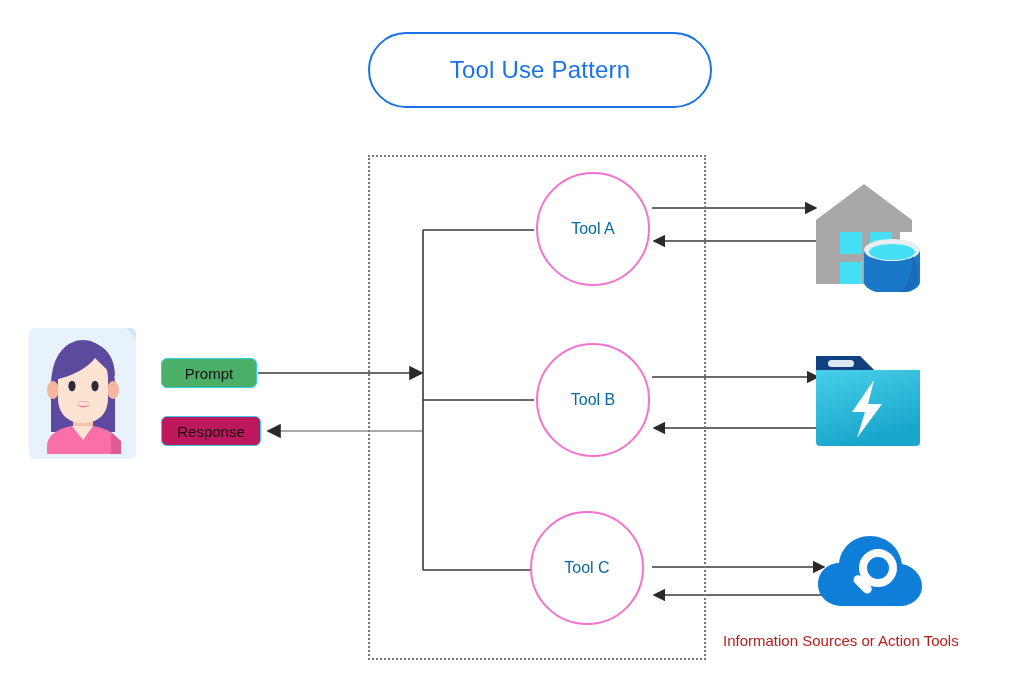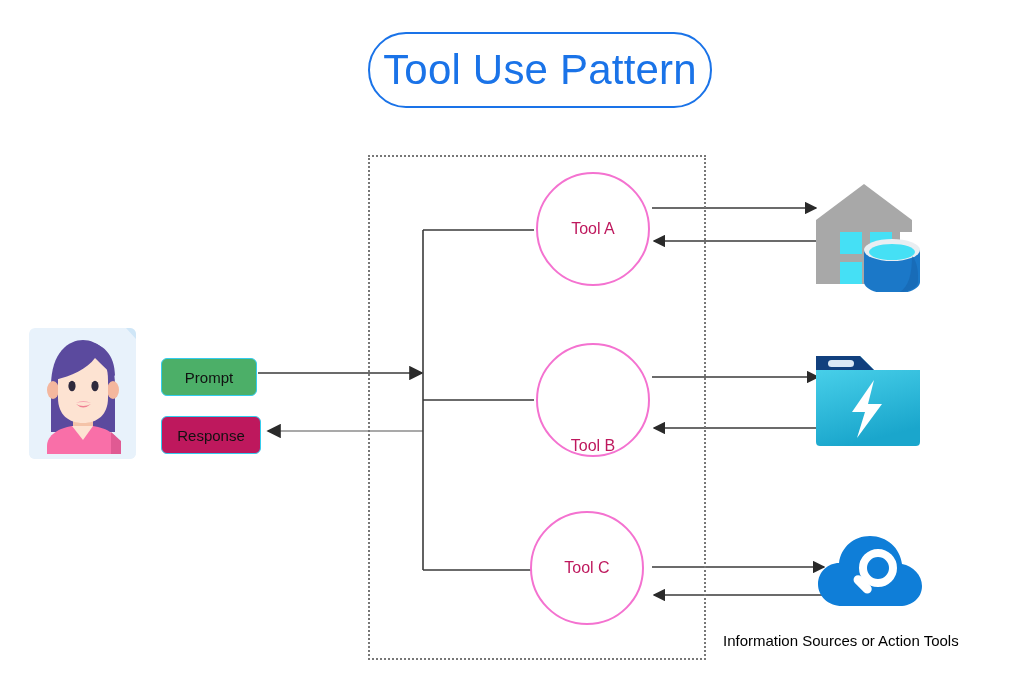--- a/index.html
+++ b/index.html
@@ -29,21 +29,21 @@
     border: 2px solid #1a73e8;
     border-radius: 40px;
     background: #ffffff;
     display: flex;
     align-items: center;
     justify-content: center;
     box-sizing: border-box;
   }
   .title-pill span {
     color: #1a73e8;
-    font-size: 42px;
+    font-size: 24px;
     font-family: "Liberation Sans", sans-serif;
     letter-spacing: 0.2px;
     white-space: nowrap;
   }
   .dotted-box {
     position: absolute;
     left: 368px;
     top: 155px;
     width: 338px;
     height: 505px;
@@ -58,30 +58,30 @@
     border-radius: 50%;
     border: 2px solid #f472d0;
     background: #ffffff;
     box-sizing: border-box;
     display: flex;
     align-items: center;
     justify-content: center;
   }
   .tool-circle span {
     font-size: 16px;
-    color: #be185d;
+    color: #0369a1;
     font-family: "Liberation Sans", sans-serif;
   }
   #tool-a { left: 536px; top: 172px; }
-  #tool-b { left: 536px; top: 343px; align-items: flex-end; }
+  #tool-b { left: 536px; top: 343px; }
   #tool-c { left: 530px; top: 511px; }
 
   .chip {
     position: absolute;
-    height: 38px;
+    height: 30px;
     border-radius: 6px;
     display: flex;
     align-items: center;
     justify-content: center;
     box-sizing: border-box;
     font-size: 15px;
     color: #111111;
     font-family: "Liberation Sans", sans-serif;
   }
   #prompt-chip {
@@ -106,21 +106,21 @@
     width: 107px;
     height: 131px;
     border-radius: 6px;
     overflow: hidden;
   }
   .caption {
     position: absolute;
     left: 723px;
     top: 632px;
     font-size: 15px;
-    color: #000000;
+    color: #b91c1c;
     white-space: nowrap;
     font-family: "Liberation Sans", sans-serif;
   }
   .icon-box {
     position: absolute;
   }
   #icon-warehouse { left: 808px; top: 176px; width: 118px; height: 116px; }
   #icon-function  { left: 812px; top: 350px; width: 112px; height: 98px; }
   #icon-search    { left: 816px; top: 532px; width: 108px; height: 80px; }
 </style>

